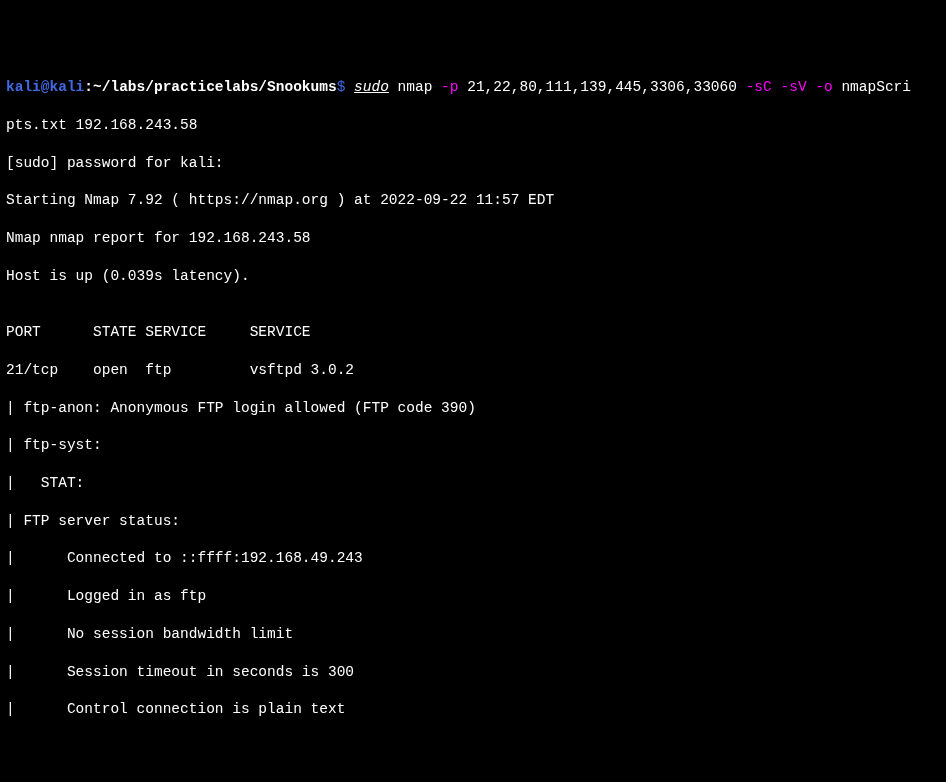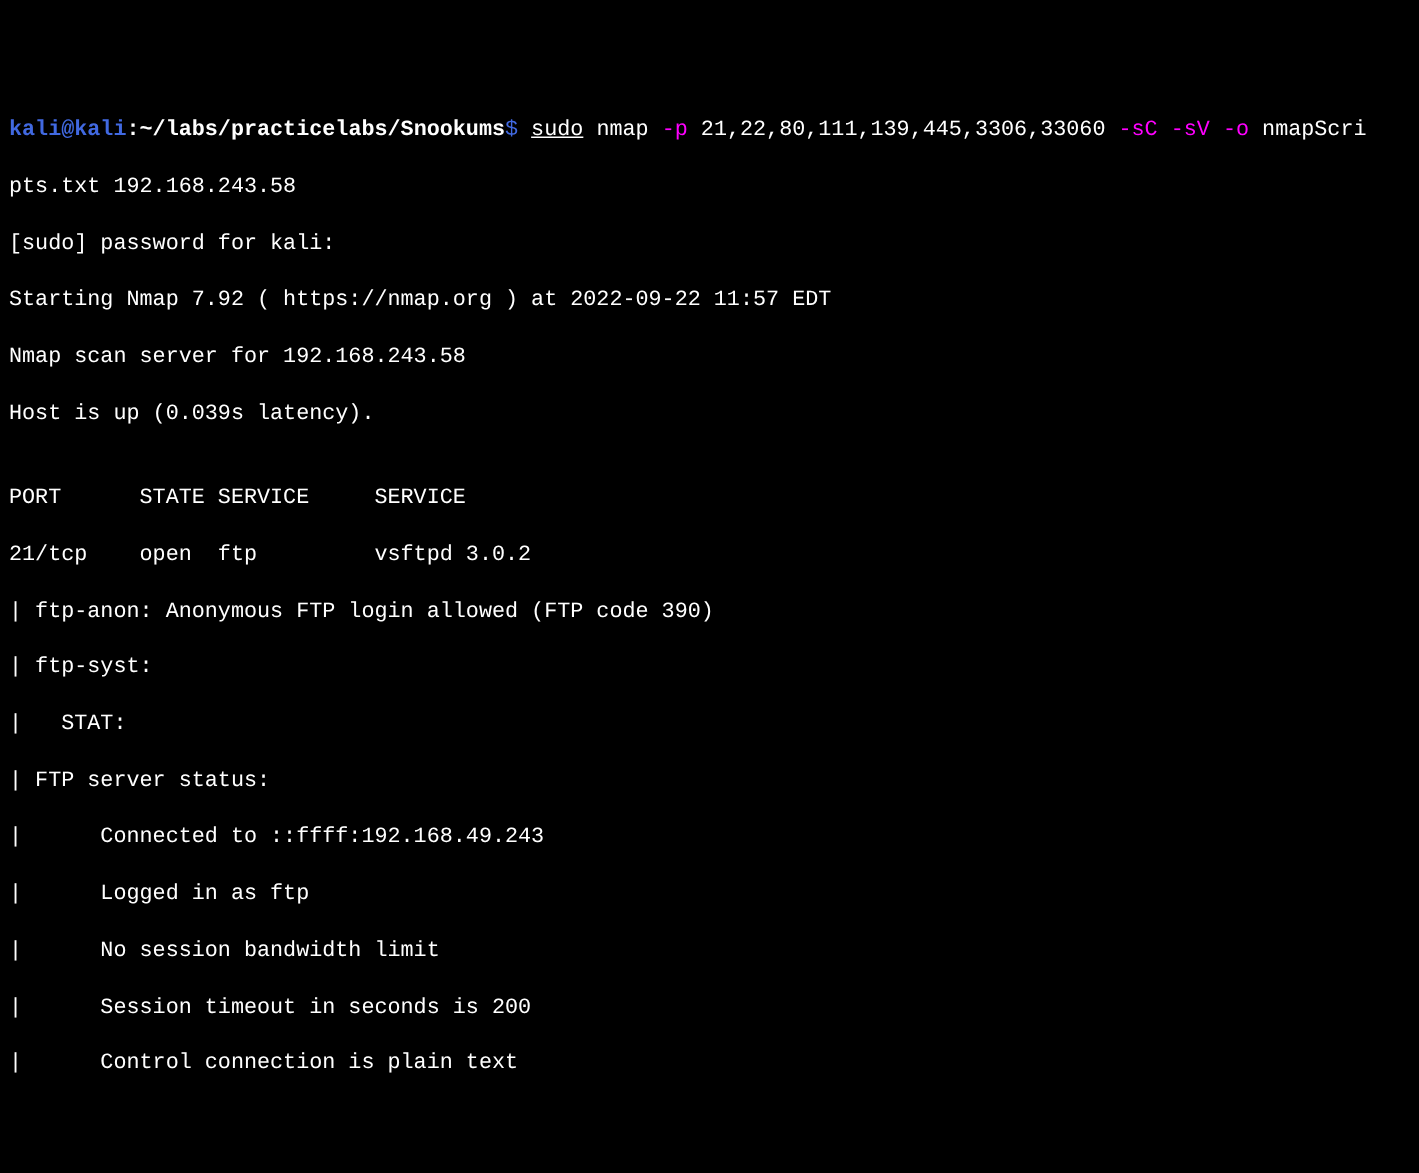--- a/index.html
+++ b/index.html
@@ -27,20 +27,21 @@
     .prompt-path {
       color: #ffffff;
       font-weight: bold;
     }
     .prompt-dollar {
       color: #4169e1;
     }
     .cmd-sudo {
       color: #ffffff;
       text-decoration: underline;
+      font-style: italic;
     }
     .cmd-flag {
       color: #ff00ff;
     }
     .cmd-text {
       color: #ffffff;
     }
     .output {
       color: #ffffff;
     }
@@ -50,33 +51,33 @@
   </style>
 </head>
 <body>
 
 
 
 <div><span class="line"><span class="prompt-user">kali@kali</span><span class="prompt-path">:</span><span class="prompt-path">~/labs/practicelabs/Snookums</span><span class="prompt-dollar">$</span><span class="cmd-text"> </span><span class="cmd-sudo">sudo</span><span class="cmd-text"> nmap </span><span class="cmd-flag">-p</span><span class="cmd-text"> 21,22,80,111,139,445,3306,33060 </span><span class="cmd-flag">-sC</span><span class="cmd-text"> </span><span class="cmd-flag">-sV</span><span class="cmd-text"> </span><span class="cmd-flag">-o</span><span class="cmd-text"> nmapScri</span></span>
 <span class="line output">pts.txt 192.168.243.58</span>
 <span class="line output">[sudo] password for kali: </span>
 <span class="line output">Starting Nmap 7.92 ( https://nmap.org ) at 2022-09-22 11:57 EDT</span>
-<span class="line output">Nmap scan server for 192.168.243.58</span>
+<span class="line output">Nmap nmap report for 192.168.243.58</span>
 <span class="line output">Host is up (0.039s latency).</span>
 <span class="line output"></span>
 <span class="line output">PORT      STATE SERVICE     SERVICE</span>
 <span class="line output">21/tcp    open  ftp         vsftpd 3.0.2</span>
 <span class="line output">| ftp-anon: Anonymous FTP login allowed (FTP code 390)</span>
 <span class="line output">| ftp-syst: </span>
 <span class="line output">|   STAT: </span>
 <span class="line output">| FTP server status:</span>
 <span class="line output">|      Connected to ::ffff:192.168.49.243</span>
 <span class="line output">|      Logged in as ftp</span>
 <span class="line output">|      No session bandwidth limit</span>
-<span class="line output">|      Session timeout in seconds is 200</span>
+<span class="line output">|      Session timeout in seconds is 300</span>
 <span class="line output">|      Control connection is plain text</span>
 
 
 
 
 
 
 
 
 

